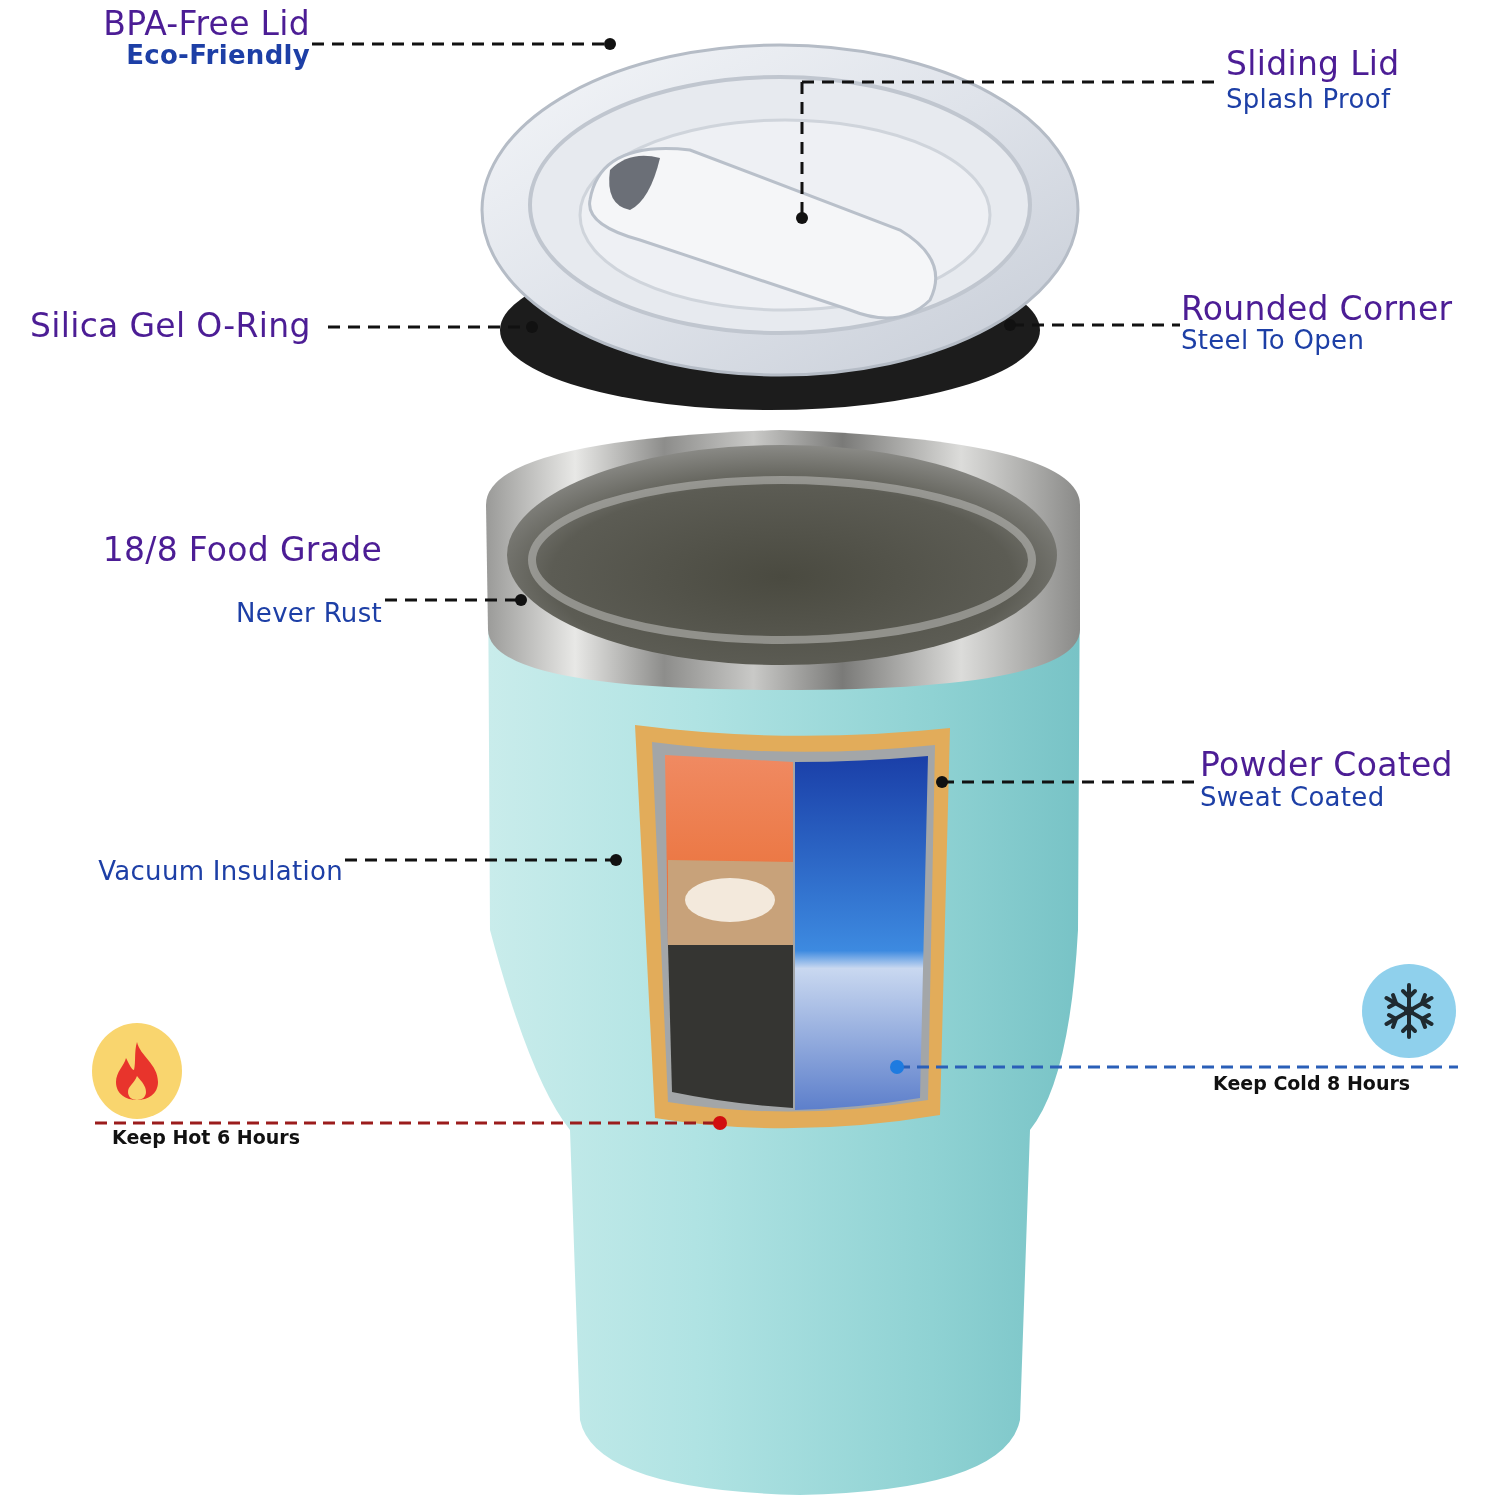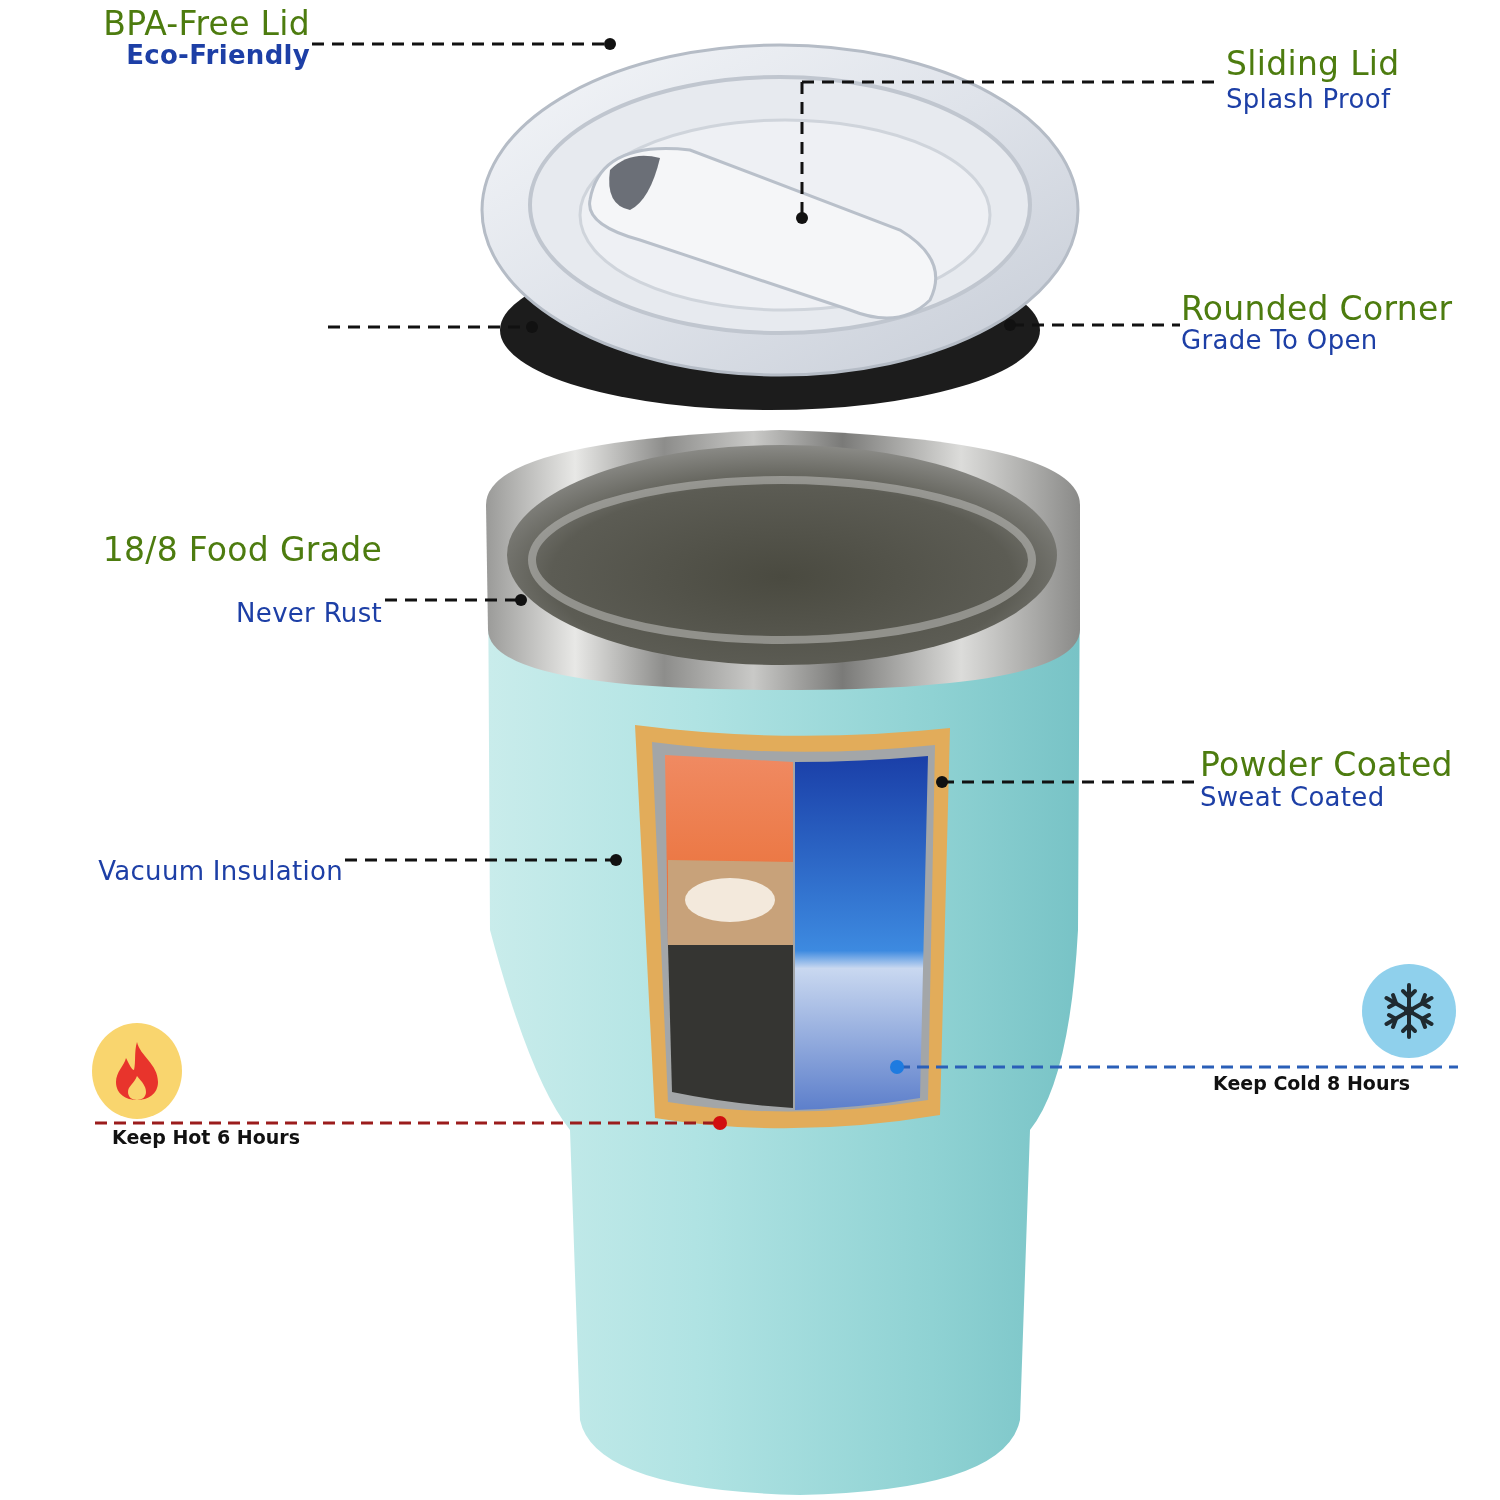--- a/index.html
+++ b/index.html
@@ -1,20 +1,20 @@
 <!DOCTYPE html>
 <html><head>
 <meta charset="utf-8">
 <style>
   html, body { margin:0; padding:0; background:#ffffff; }
   body { width:1500px; height:1500px; position:relative; overflow:hidden; font-family:"DejaVu Sans", sans-serif; }
   .stage { position:absolute; left:0; top:0; width:1500px; height:1500px; }
   svg.art { position:absolute; left:0; top:0; }
   .lbl { position:absolute; line-height:1; white-space:nowrap; }
-  .title { color:#4d7c0f; font-size:33px; letter-spacing:0.3px; }
+  .title { color:#4c1d95; font-size:33px; letter-spacing:0.3px; }
   .sub { color:#1d3fa6; font-size:26px; letter-spacing:0.3px;text-align:center; }
   .r { text-align:right; }
   .small-bold { color:#111; font-size:19px; font-weight:bold; }
   .badge { position:absolute; border-radius:50%; display:flex; align-items:center; justify-content:center; }
 </style>
 </head>
 <body>
 
 <div class="stage">
 
@@ -109,23 +109,24 @@
     <line x1="898" y1="1067" x2="1458" y2="1067" stroke="#2a5fb8" stroke-width="3" stroke-dasharray="12 7"></line>
     <circle cx="897" cy="1067" r="7" fill="#1e7be0"></circle>
   </svg>
 
   <div class="lbl title r" style="left:60px;top:7px;width:250px;">BPA-Free Lid</div>
   <div class="lbl sub r" style="left:60px;top:42px;width:250px;font-weight:bold;">Eco-Friendly</div>
 
   <div class="lbl title" style="left:1226px;top:47px;">Sliding Lid</div>
   <div class="lbl sub" style="left:1226px;top:86px;">Splash Proof</div>
 
+  <div class="lbl title" style="left:30px;top:309px;">Silica Gel O-Ring</div>
 
   <div class="lbl title" style="left:1181px;top:292px;">Rounded Corner</div>
-  <div class="lbl sub" style="left:1181px;top:327px;">Grade To Open</div>
+  <div class="lbl sub" style="left:1181px;top:327px;">Steel To Open</div>
 
   <div class="lbl title r" style="left:40px;top:533px;width:342px;">18/8 Food Grade</div>
   <div class="lbl sub r" style="left:40px;top:600px;width:342px;">Never Rust</div>
 
   <div class="lbl title" style="left:1200px;top:748px;">Powder Coated</div>
   <div class="lbl sub" style="left:1200px;top:784px;">Sweat Coated</div>
 
   <div class="lbl sub r" style="left:40px;top:858px;width:303px;">Vacuum Insulation</div>
 
   <div class="badge" style="left:92px;top:1023px;width:90px;height:96px;background:#f9d56e;">

